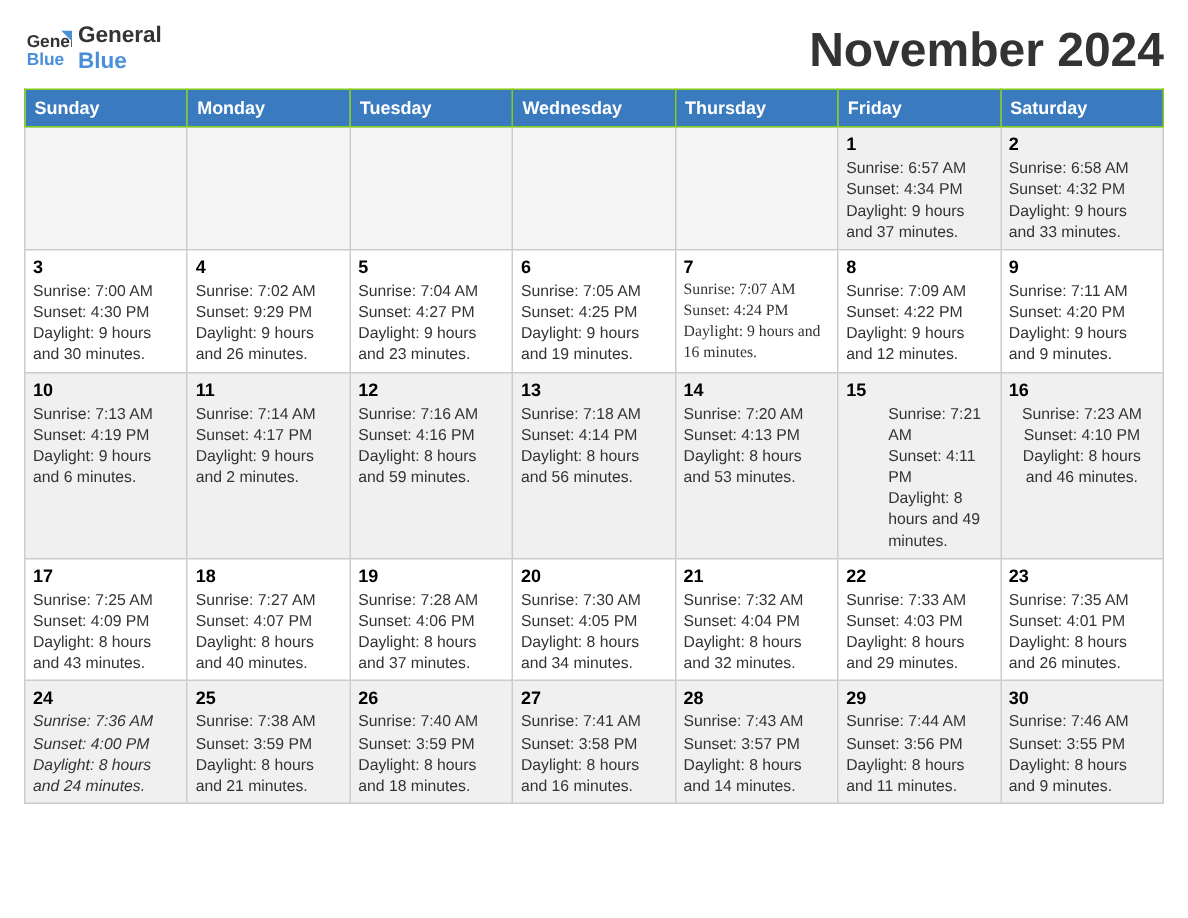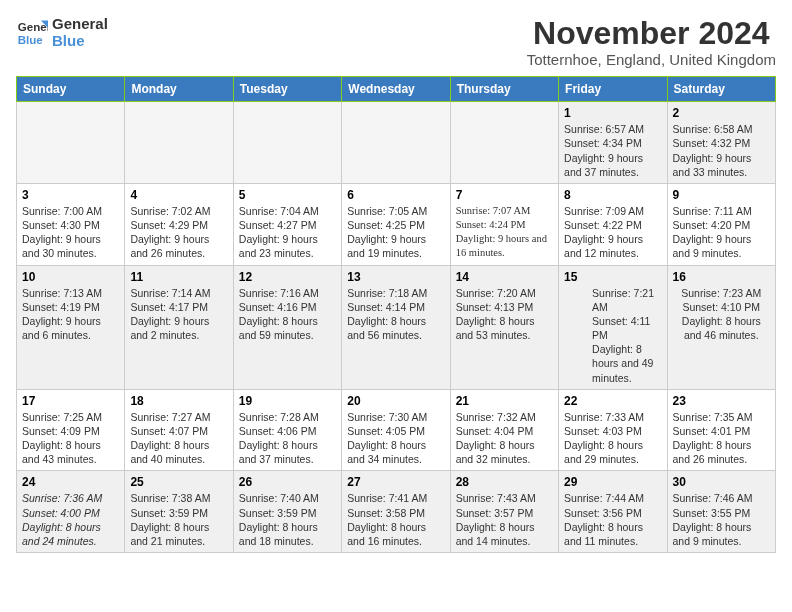--- a/index.html
+++ b/index.html
@@ -19,21 +19,21 @@
     .logo {
       display: flex;
       align-items: center;
       gap: 4px;
     }
     .logo-icon {
       width: 32px;
       height: 32px;
     }
     .title-block {
-      text-align: center;
+      text-align: right;
     }
     .month-title {
       font-size: 32px;
       font-weight: bold;
       color: #333;
       line-height: 1.1;
     }
     .location {
       font-size: 15px;
       color: #555;
@@ -90,21 +90,20 @@
     </svg>
     <div>
       <div style="display:flex; flex-direction:column; line-height:1.1;">
         <span style="font-size:15px; font-weight:bold; color:#333;">General</span>
         <span style="font-size:15px; font-weight:bold; color:#4a90d9;">Blue</span>
       </div>
     </div>
   </div>
   <div class="title-block">
     <div class="month-title">November 2024</div>
-    <div class="location">Totternhoe, England, United Kingdom</div>
   </div>
 </div>
 
 <table>
   <thead>
     <tr>
 
     <th>Sunday</th>
         <th>Monday</th>
         <th>Tuesday</th>
@@ -137,21 +136,21 @@
       <tr>
         <td>
           <span class="day-num">3</span>
           <div class="day-info" style="white-space: pre-line;">Sunrise: 7:00 AM
 Sunset: 4:30 PM
 Daylight: 9 hours and 30 minutes.</div>
         </td>
         <td>
           <span class="day-num">4</span>
           <div class="day-info" style="white-space: pre-line;">Sunrise: 7:02 AM
-Sunset: 4:29 PM
+Sunset: 9:29 PM
 Daylight: 9 hours and 26 minutes.</div>
         </td>
         <td>
           <span class="day-num">5</span>
           <div class="day-info" style="white-space: pre-line;">Sunrise: 7:04 AM
 Sunset: 4:27 PM
 Daylight: 9 hours and 23 minutes.</div>
         </td>
         <td>
           <span class="day-num">6</span>

